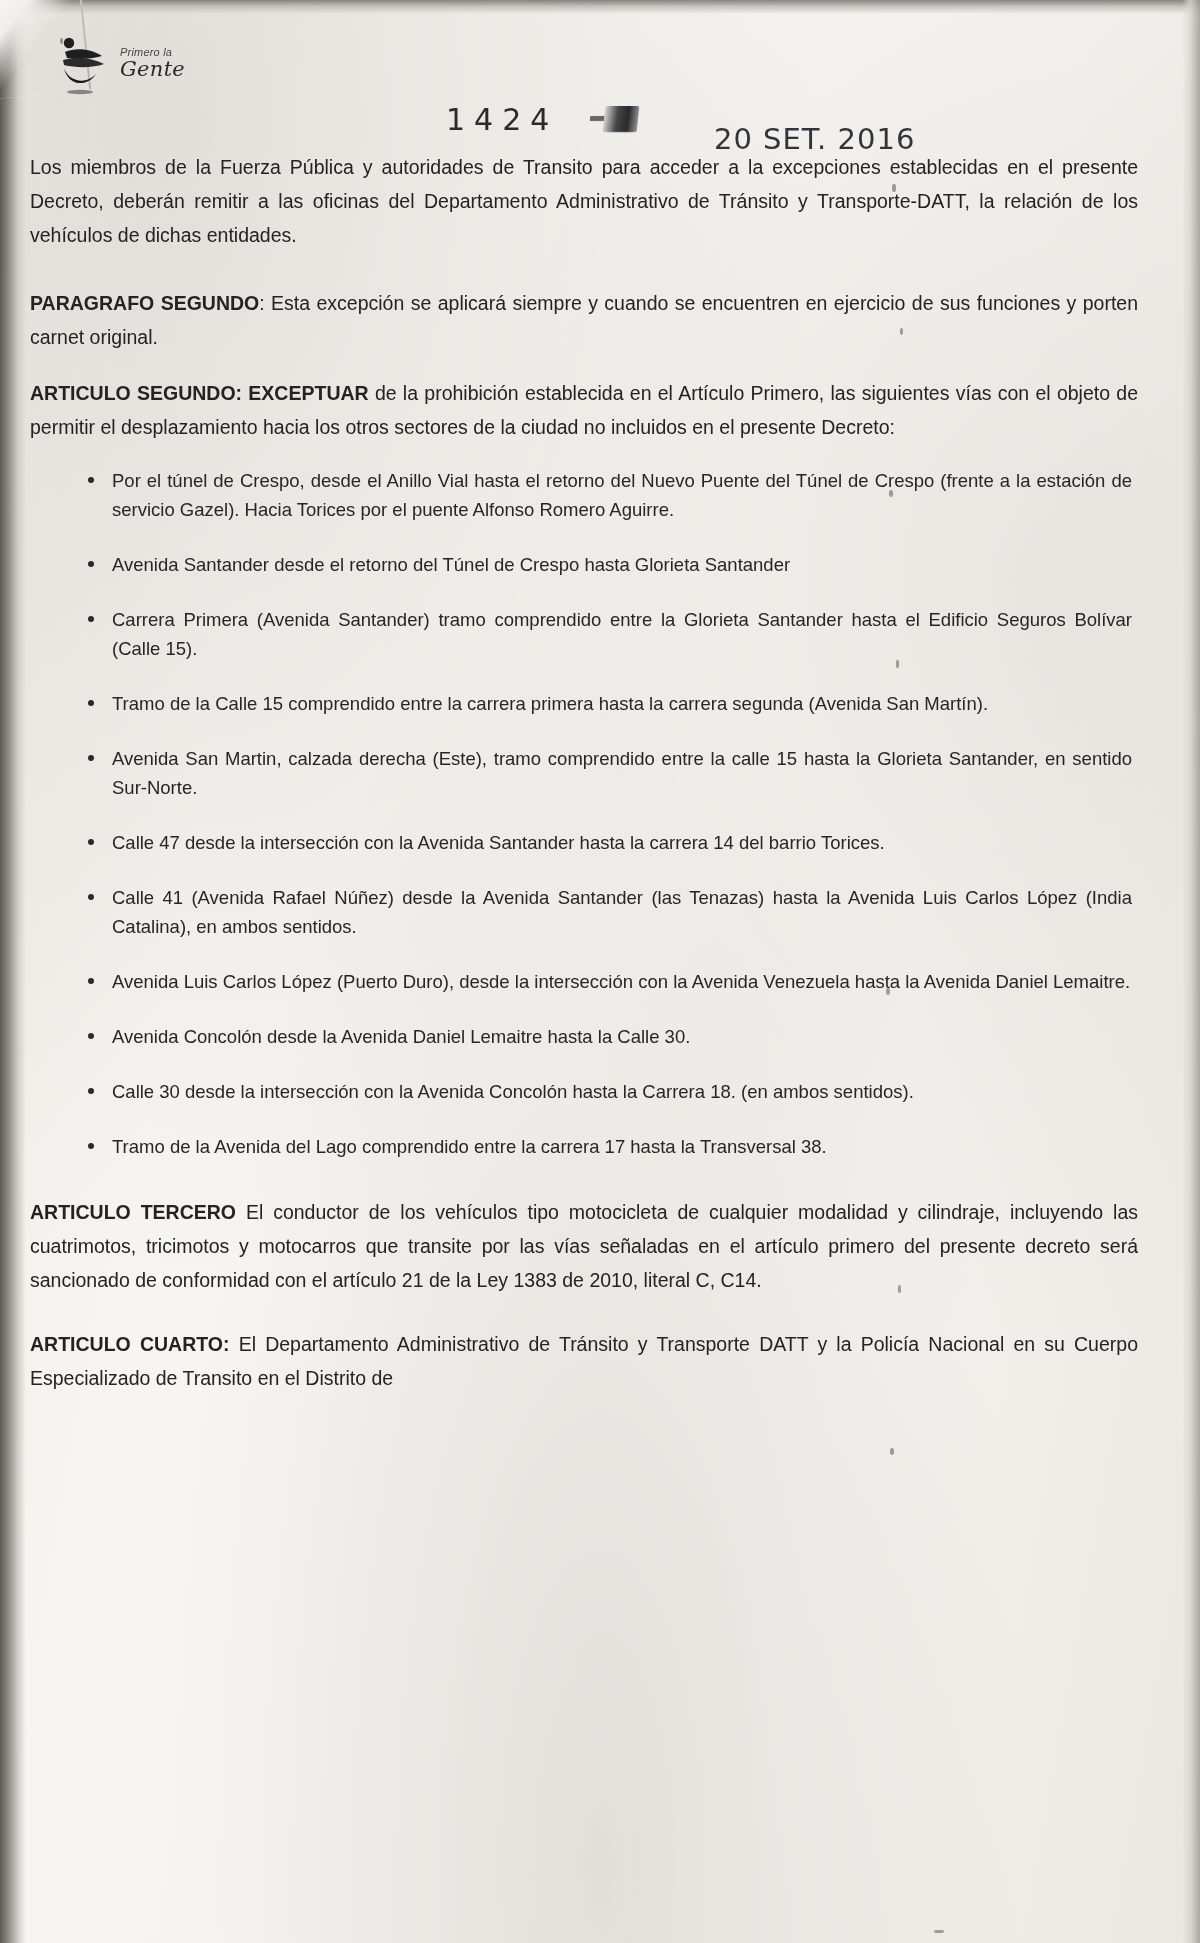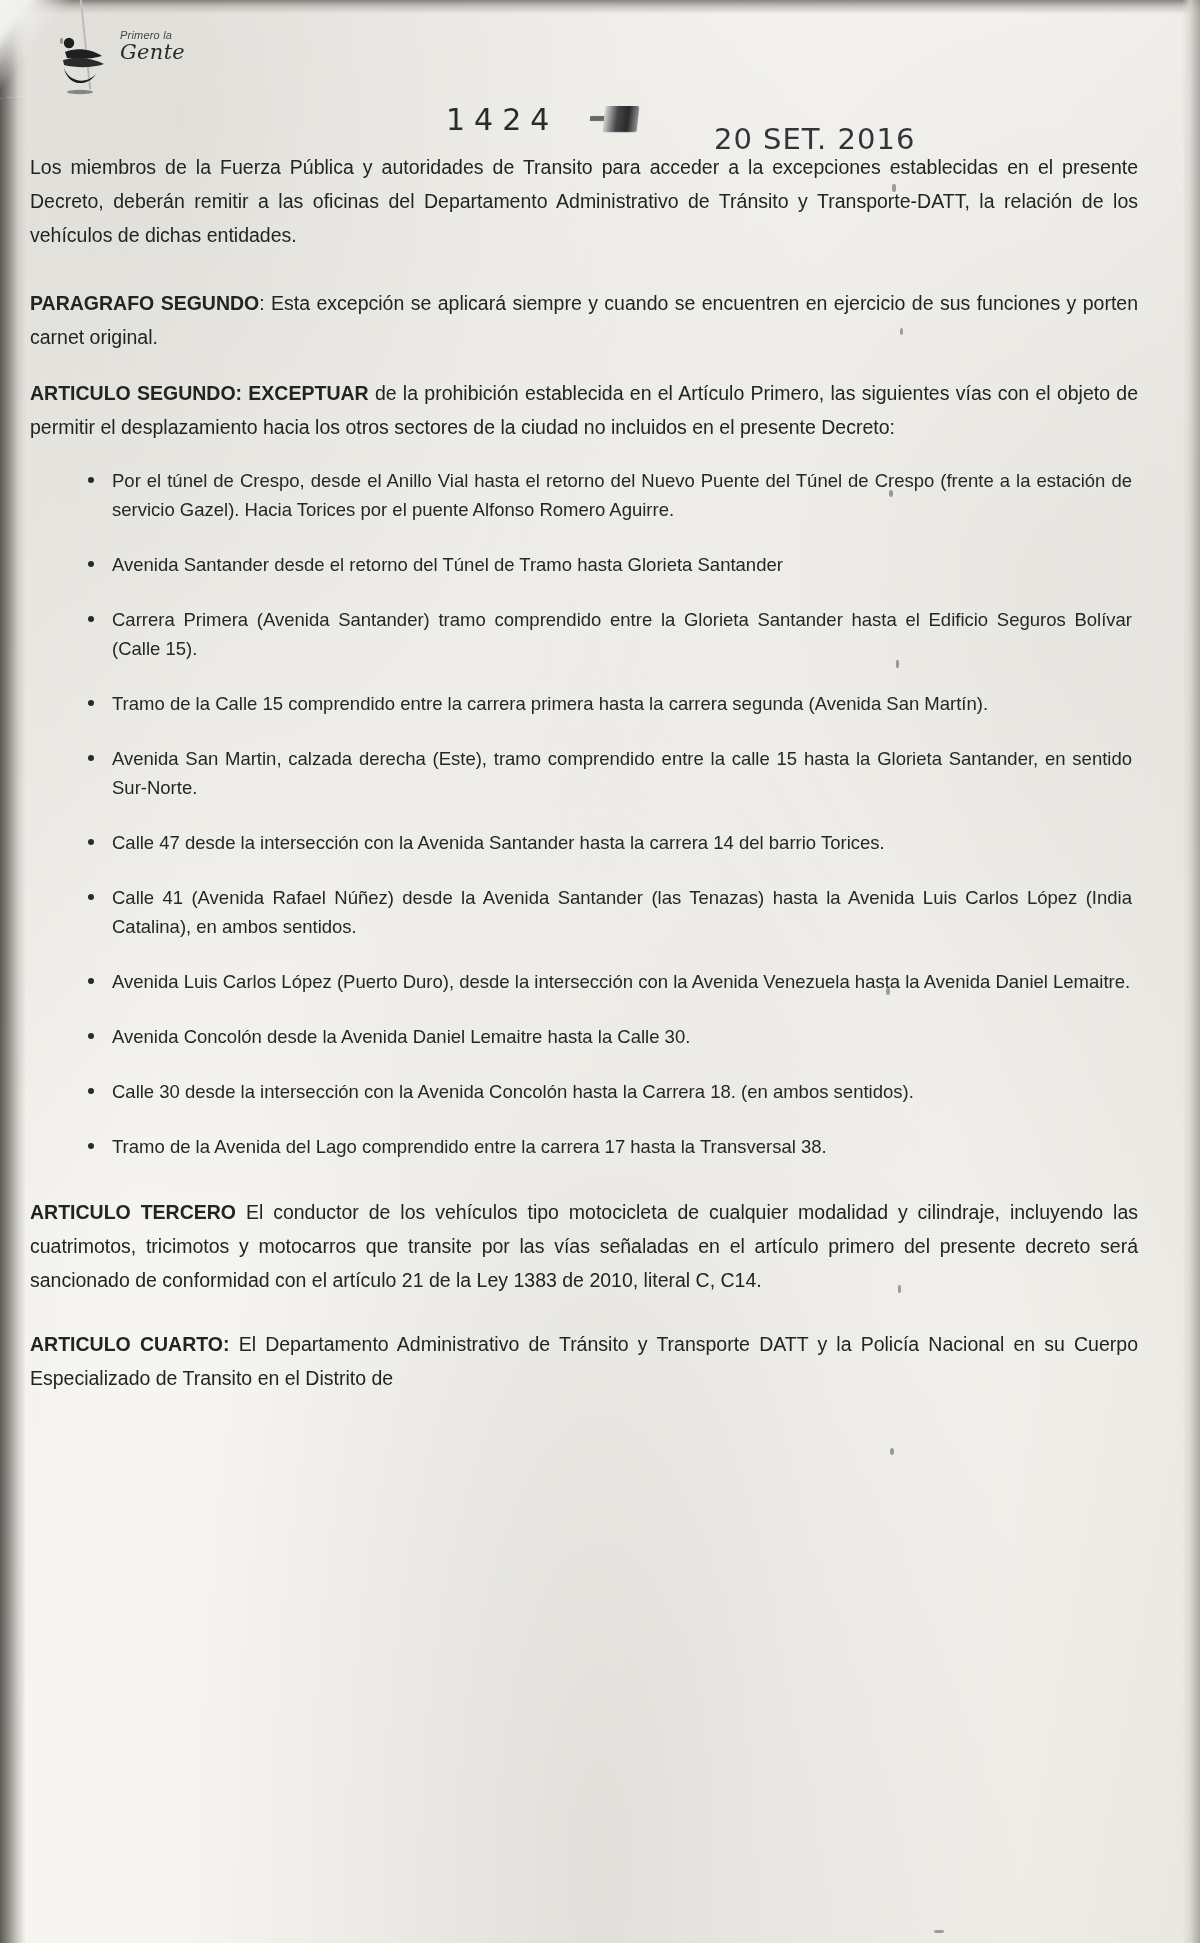--- a/index.html
+++ b/index.html
@@ -64,21 +64,21 @@
     width: 1156px;
     height: 1929px;
   }
 
   
   .logo-block {
     position: absolute;
     left: 26px;
     top: 16px;
     display: flex;
-    align-items: flex-start;
+    align-items: center;
     gap: 10px;
   }
   .logo-mark {
     width: 58px;
     height: 66px;
     position: relative;
   }
   .logo-text {
     line-height: 1;
     color: #2a2a2a;
@@ -233,21 +233,21 @@
       <p class="para">
         <span class="lead">PARAGRAFO SEGUNDO</span><span>: Esta excepción se aplicará siempre y cuando se encuentren en ejercicio de sus funciones y porten carnet original.</span>
       </p>
 
       <p class="para">
         <span class="lead">ARTICULO SEGUNDO: EXCEPTUAR</span><span> de la prohibición establecida en el Artículo Primero, las siguientes vías con el objeto de permitir el desplazamiento hacia los otros sectores de la ciudad no incluidos en el presente Decreto:</span>
       </p>
 
       <ul class="roads">
         <li>Por el túnel de Crespo, desde el Anillo Vial hasta el retorno del Nuevo Puente del Túnel de Crespo (frente a la estación de servicio Gazel). Hacia Torices por el puente Alfonso Romero Aguirre.</li>
-        <li>Avenida Santander desde el retorno del Túnel de Tramo hasta Glorieta Santander</li>
+        <li>Avenida Santander desde el retorno del Túnel de Crespo hasta Glorieta Santander</li>
         <li>Carrera Primera (Avenida Santander) tramo comprendido entre la Glorieta Santander hasta el Edificio Seguros Bolívar (Calle 15).</li>
         <li>Tramo de la Calle 15 comprendido entre la carrera primera hasta la carrera segunda (Avenida San Martín).</li>
         <li>Avenida San Martin, calzada derecha (Este), tramo comprendido entre la calle 15 hasta la Glorieta Santander, en sentido Sur-Norte.</li>
         <li>Calle 47 desde la intersección con la Avenida Santander hasta la carrera 14 del barrio Torices.</li>
         <li>Calle 41 (Avenida Rafael Núñez) desde la Avenida Santander (las Tenazas) hasta la Avenida Luis Carlos López (India Catalina), en ambos sentidos.</li>
         <li>Avenida Luis Carlos López (Puerto Duro), desde la intersección con la Avenida Venezuela hasta la Avenida Daniel Lemaitre.</li>
         <li>Avenida Concolón desde la Avenida Daniel Lemaitre hasta la Calle 30.</li>
         <li>Calle 30 desde la intersección con la Avenida Concolón hasta la Carrera 18. (en ambos sentidos).</li>
         <li>Tramo de la Avenida del Lago comprendido entre la carrera 17 hasta la Transversal 38.</li>
       </ul>

